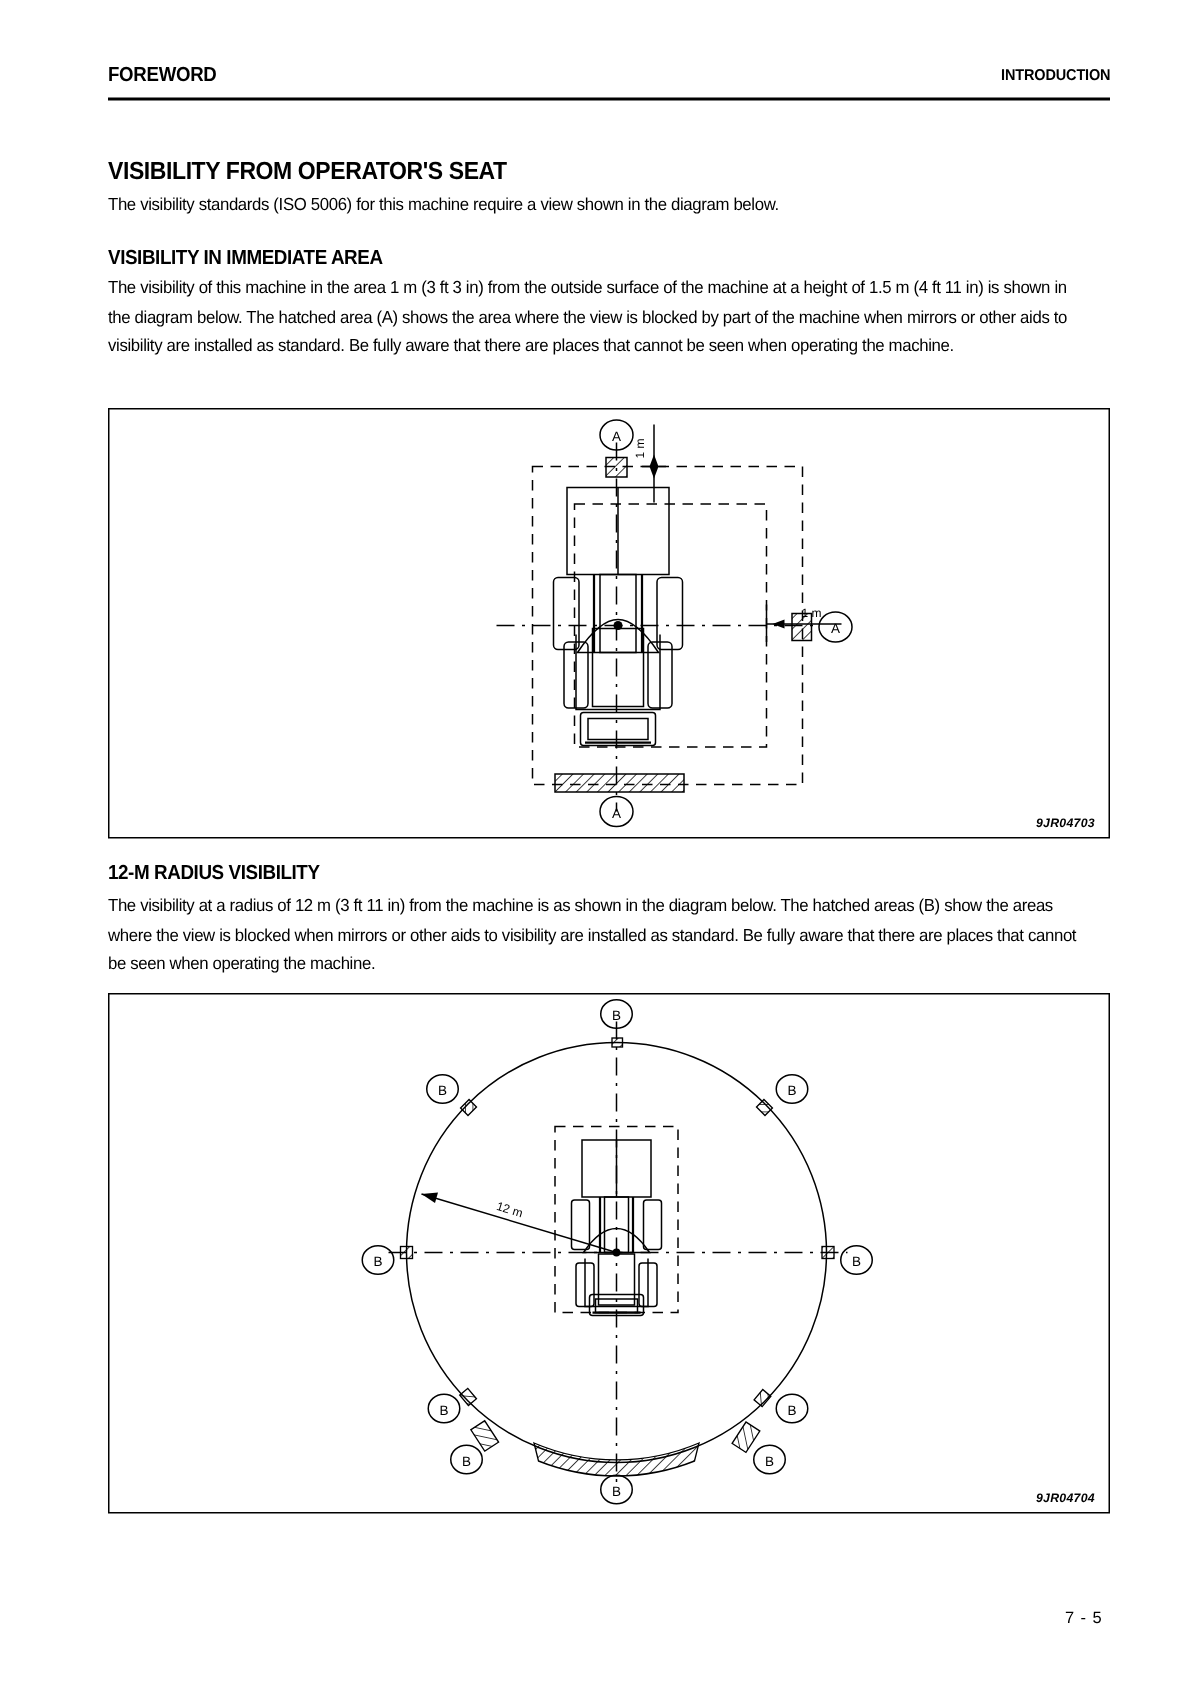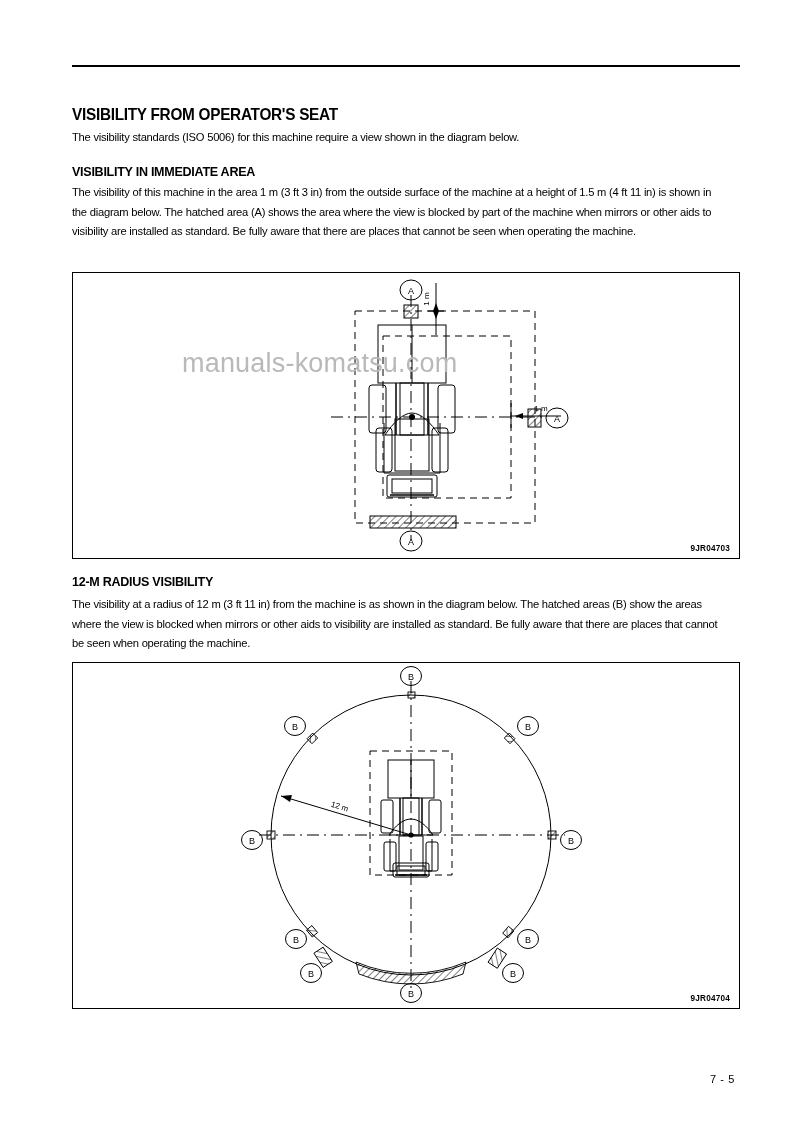--- a/index.html
+++ b/index.html
@@ -110,20 +110,21 @@
   #figure-top    { left: 72px; top: 272px; width: 666px; height: 285px; }
   #figure-bottom { left: 72px; top: 662px; width: 666px; height: 345px; }
   .fig-code {
     position: absolute;
     right: 9px;
     bottom: 5px;
     font-size: 8.2px;
     font-weight: bold;
     letter-spacing: 0.2px;
     font-family: "Liberation Sans", sans-serif;
+    font-style: italic;
   }
 
   
   .watermark {
     position: absolute;
     left: 182px;
     top: 348px;
     font-size: 27px;
     color: #b9b9b9;
     letter-spacing: 0.2px;
@@ -148,20 +149,24 @@
   .dash   { stroke: #000; fill: none; stroke-width: 1; stroke-dasharray: 7 5; }
   .dashc  { stroke: #000; fill: none; stroke-width: 1; stroke-dasharray: 12 5 2 5; }
   .lbl-txt{ font-family: "Liberation Sans", sans-serif; font-size: 9px; fill: #000; }
   .dim-txt{ font-family: "Liberation Sans", sans-serif; font-size: 8px; fill: #000; }
 </style>
 </head>
 <body>
 
 <div class="page">
 
+  <div class="page-header">
+    <div class="hdr-left">FOREWORD</div>
+    <div class="hdr-right">INTRODUCTION</div>
+  </div>
   <div class="hdr-rule"></div>
 
   <div class="sec-title" id="title-main">VISIBILITY FROM OPERATOR'S SEAT</div>
   <div class="para" id="para-intro">The visibility standards (ISO 5006) for this machine require a view shown in the diagram below.</div>
 
   <div class="sec-title" id="title-immediate">VISIBILITY IN IMMEDIATE AREA</div>
   <div class="para" id="para-imm">The visibility of this machine in the area 1 m (3 ft 3 in) from the outside surface of the machine at a height of 1.5 m (4 ft 11 in) is shown in the diagram below. The hatched area (A) shows the area where the view is blocked by part of the machine when mirrors or other aids to visibility are installed as standard. Be fully aware that there are places that cannot be seen when operating the machine.</div>
 
   <div class="figure-box" id="figure-top">
     <svg width="664" height="283" viewBox="0 0 664 283">
@@ -234,21 +239,20 @@
       <g>
         <line class="ln" x1="438" y1="130" x2="438" y2="155"></line>
         <line class="ln" x1="438" y1="143" x2="488" y2="143"></line>
         <path d="M442 143 l 8 -3 l 0 6 z" fill="#000"></path>
         <text class="dim-txt" x="468" y="138" text-anchor="middle">1 m</text>
       </g>
     </svg>
     <div class="fig-code">9JR04703</div>
   </div>
 
-  <div class="watermark">manuals-komatsu.com</div>
 
   <div class="sec-title" id="title-radius">12-M RADIUS VISIBILITY</div>
   <div class="para" id="para-rad">The visibility at a radius of 12 m (3 ft 11 in) from the machine is as shown in the diagram below.  The hatched areas (B) show the areas where the view is blocked when mirrors or other aids to visibility are installed as standard. Be fully aware that there are places that cannot be seen when operating the machine.</div>
 
   <div class="figure-box" id="figure-bottom">
     <svg width="664" height="343" viewBox="0 0 664 343">
 
       <ellipse class="ln" cx="338" cy="172" rx="140" ry="140"></ellipse>
 
       <line class="dashc" x1="338" y1="18" x2="338" y2="328"></line>

